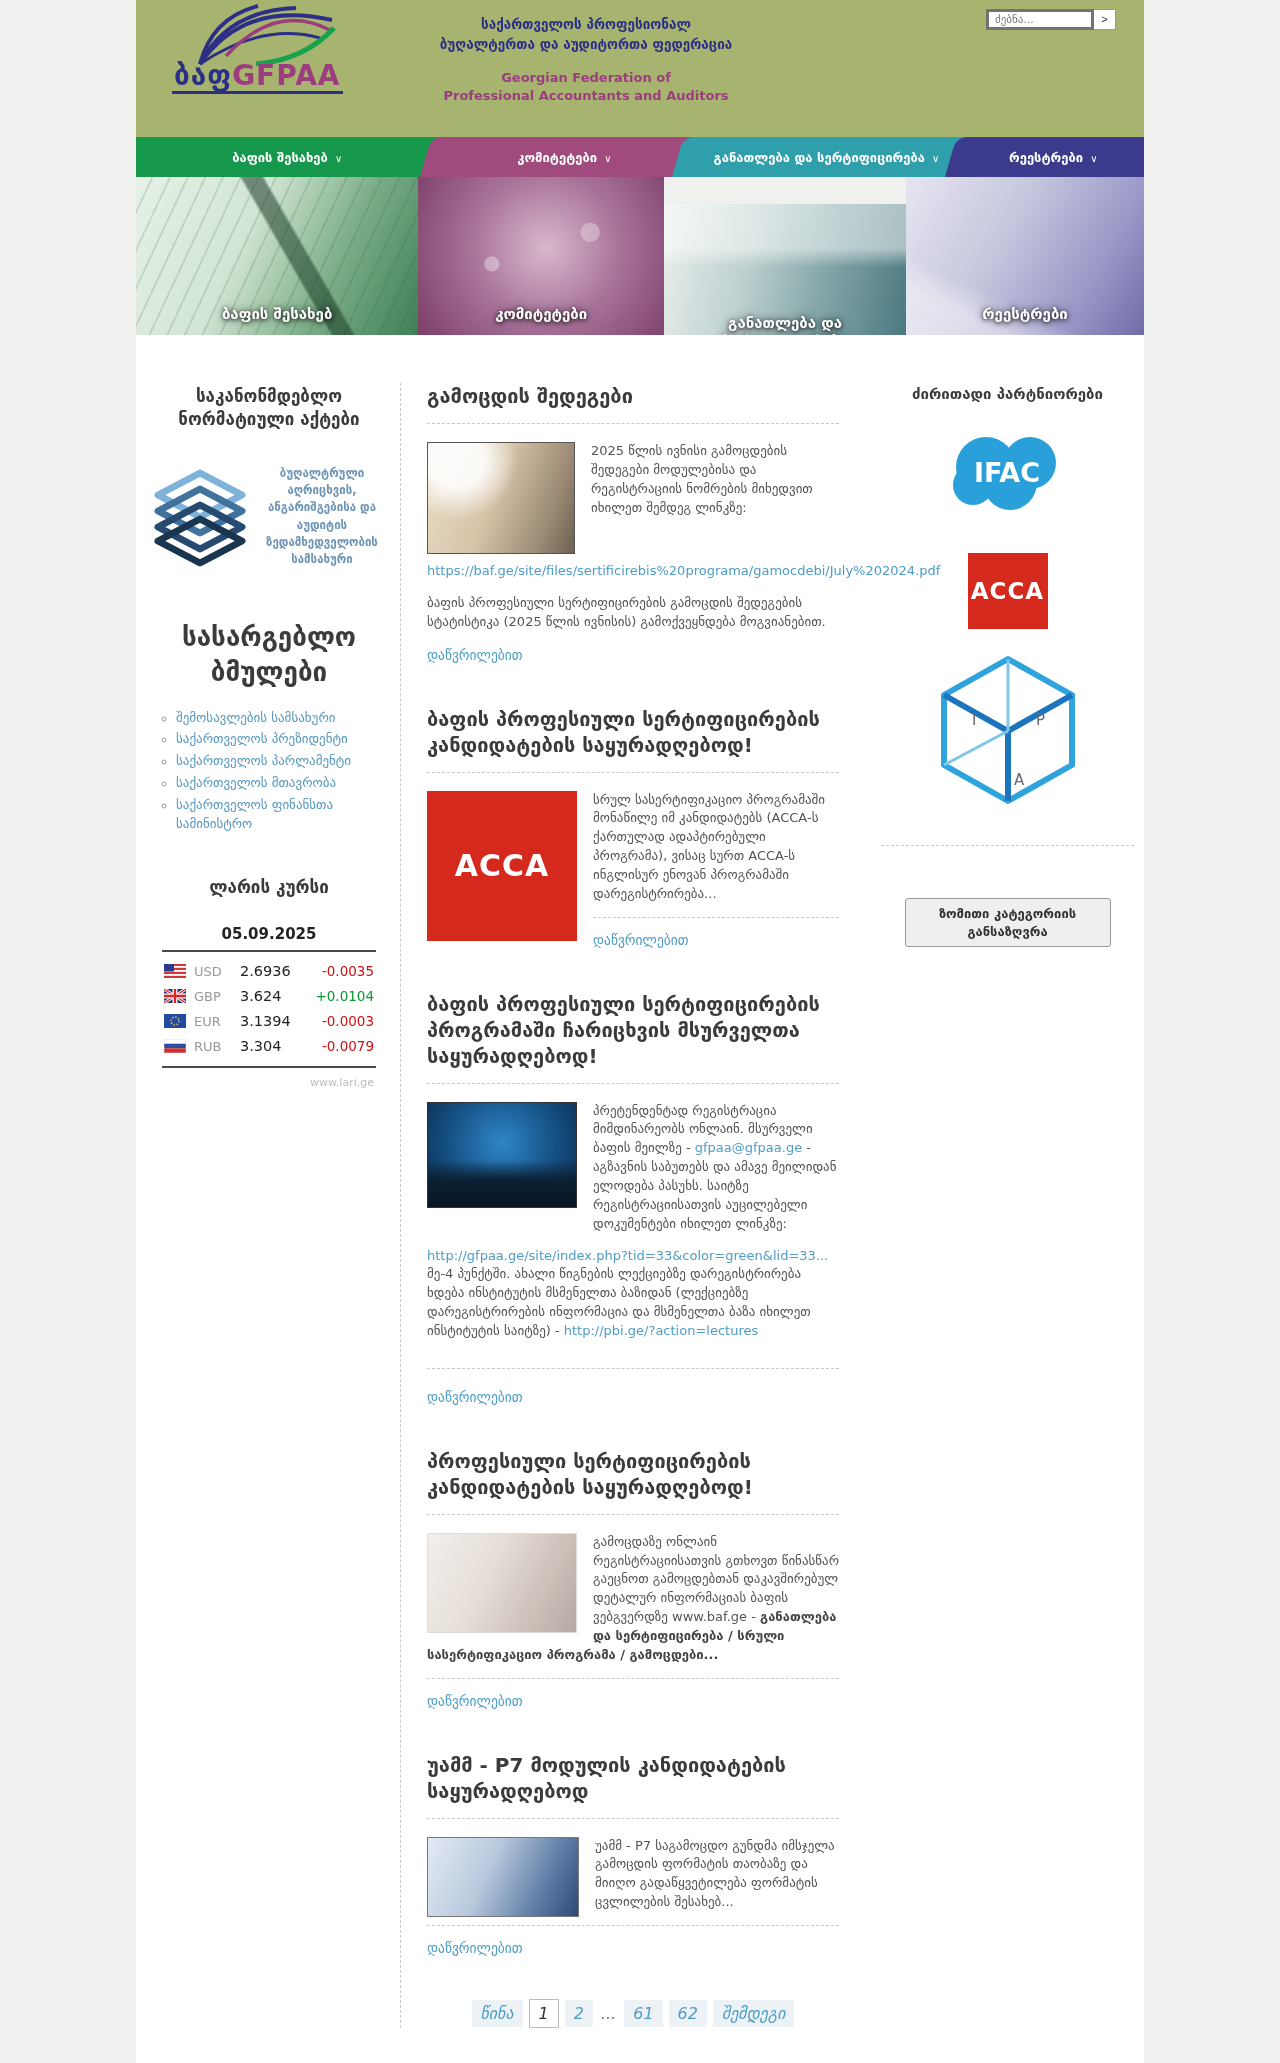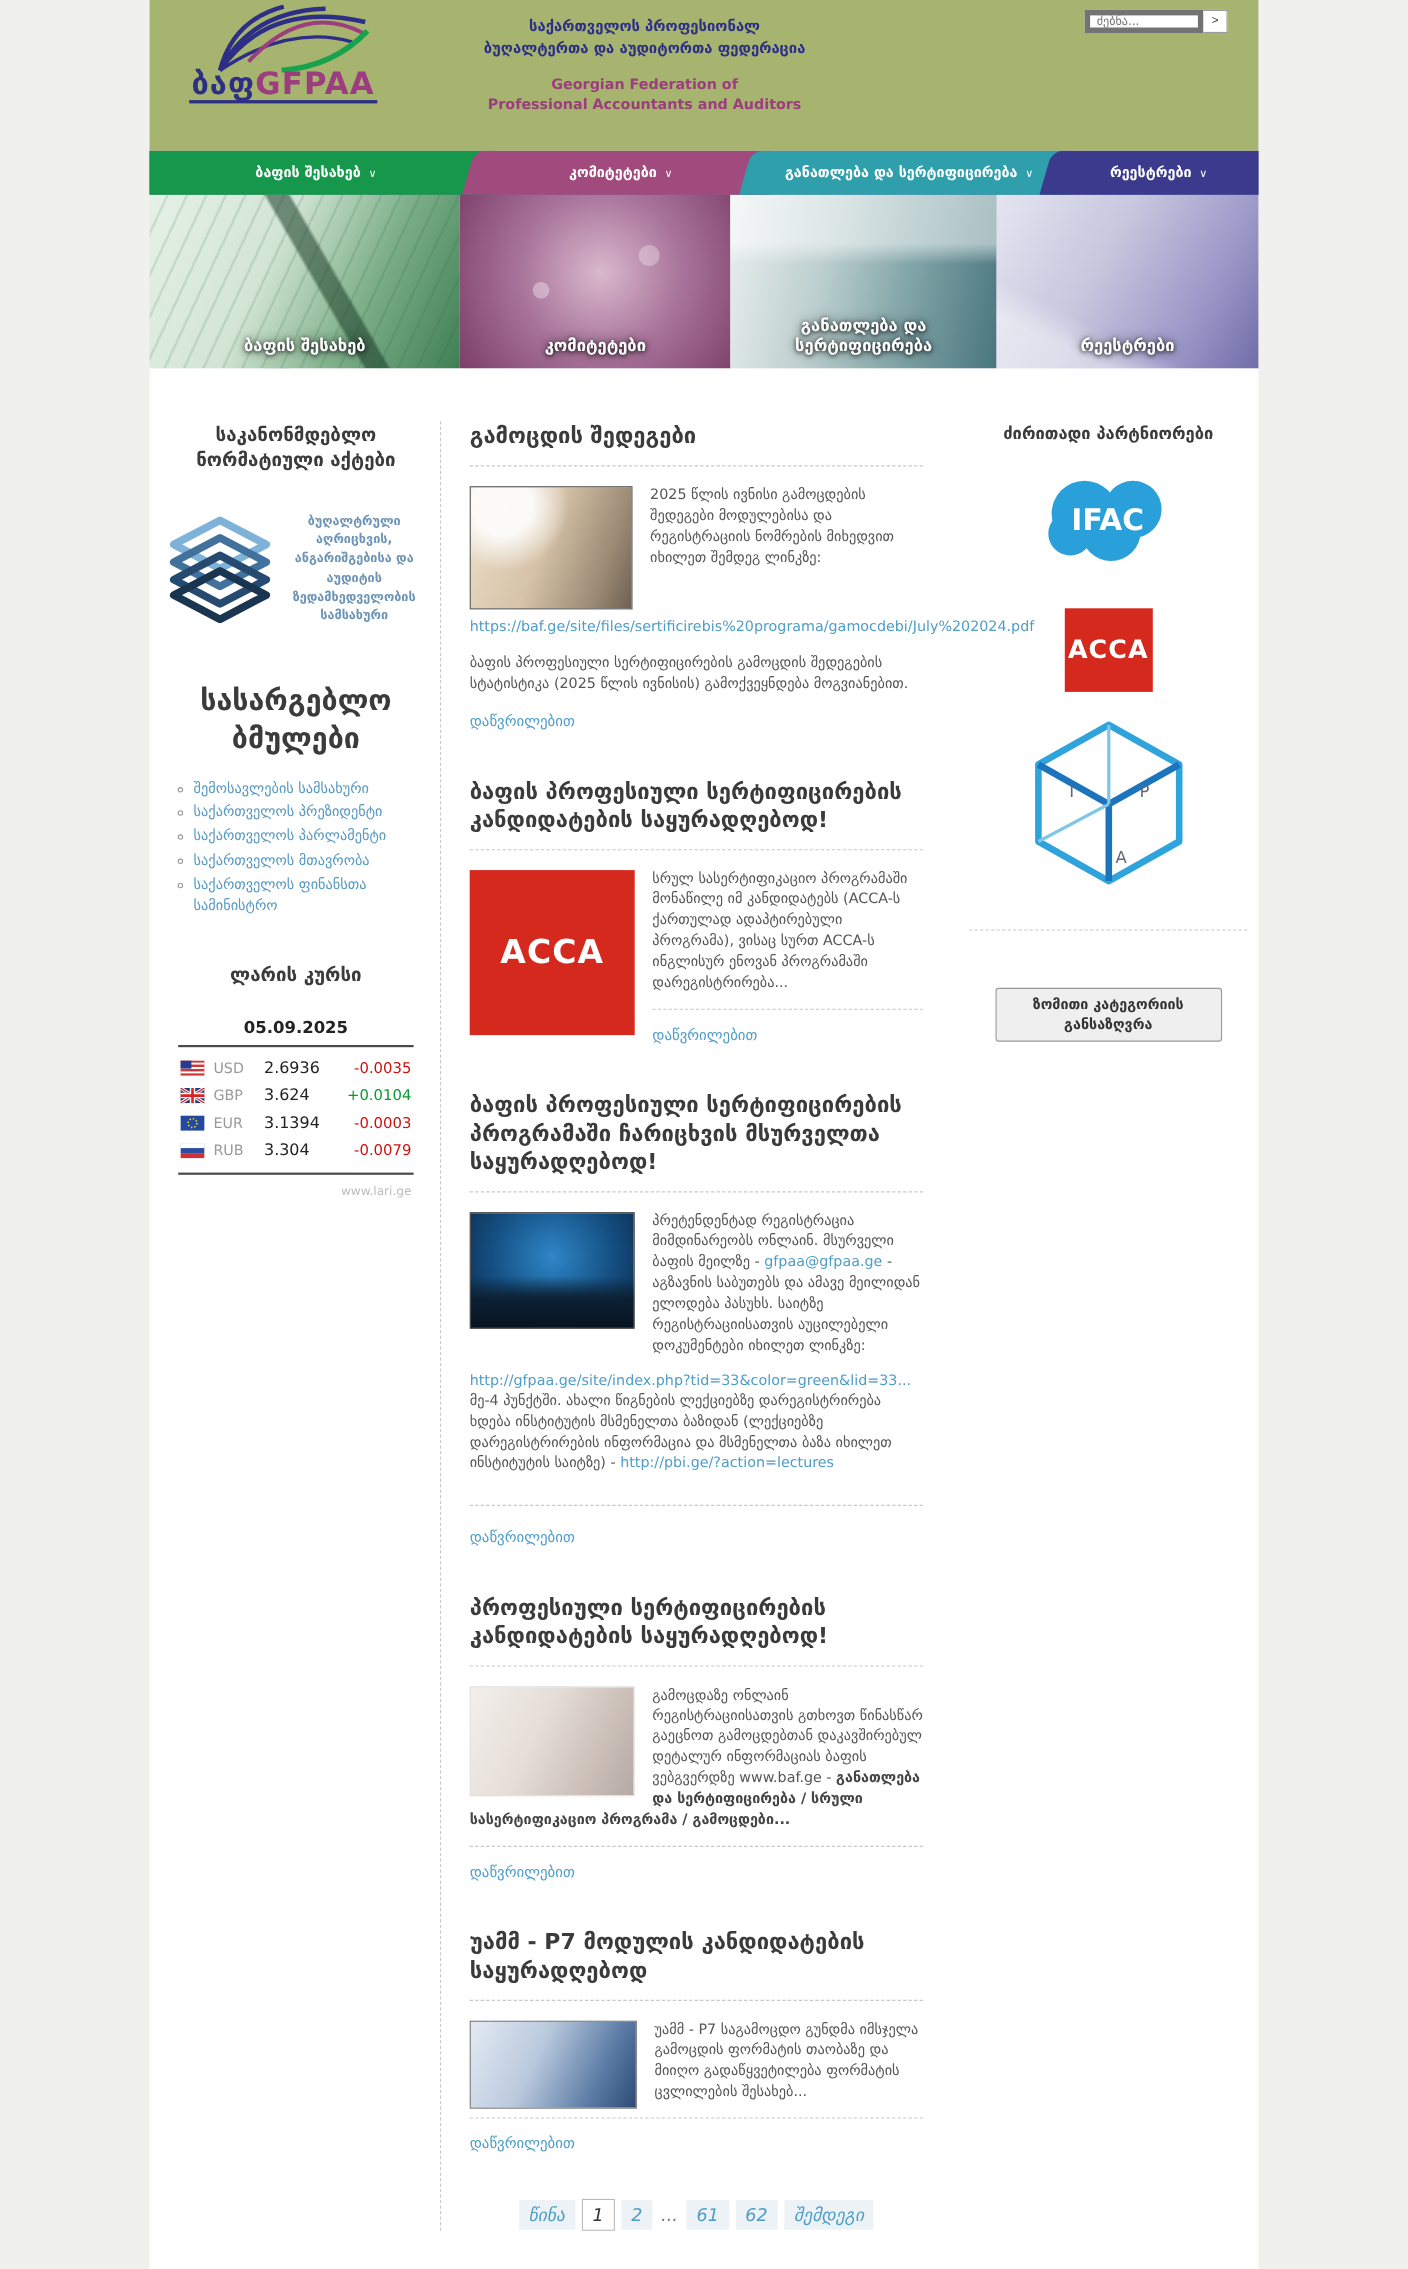--- a/index.html
+++ b/index.html
@@ -15,21 +15,21 @@
   .header { height: 137px; background: #a7b46f; position: relative; }
   .logo { position: absolute; left: 36px; top: 4px; width: 190px; text-align: left; }
   .logo-globe { display: block; margin: 0 auto; }
   .logo-text { display: inline-block; border-bottom: 3px solid #2c2f85; padding: 0 2px 1px; line-height: 1; margin-top: -4px; }
   .logo-ka { font-size: 28px; font-weight: bold; color: #2c2f85; letter-spacing: 1px; }
   .logo-en { font-size: 28px; font-weight: bold; color: #9c3d7f; letter-spacing: 1px; }
   .header-titles { position: absolute; left: 295px; top: 15px; width: 310px; text-align: center; }
   .title-ka { font-size: 13.5px; font-weight: bold; color: #2c2f85; line-height: 1.45; }
   .title-en { font-size: 13px; font-weight: bold; color: #9c3d7f; line-height: 1.4; margin-top: 15px; }
   .search-box { position: absolute; right: 28px; top: 9px; display: flex; }
-  .search-input { width: 108px; height: 21px; border: 5px solid #737373; font-size: 11px; padding: 2px 6px; color: #555; outline: none; font-family: "DejaVu Sans", sans-serif; }
+  .search-input { width: 108px; height: 21px; border: 3px solid #737373; font-size: 11px; padding: 2px 6px; color: #555; outline: none; font-family: "DejaVu Sans", sans-serif; }
   .search-btn { width: 22px; height: 21px; border: 1px solid #9a9a9a; border-left: none; background: #fff; font-size: 11px; color: #333; cursor: pointer; line-height: 1; }
 
   
   .nav { height: 40px; display: flex; overflow: hidden; background: #3b3a8d; }
   .tab { position: relative; height: 40px; display: flex; align-items: center; justify-content: center; cursor: pointer; }
   .tab::before { content: ""; position: absolute; top: 0; bottom: -12px; left: -14px; right: -14px; transform: skewX(-16deg); border-radius: 10px 10px 0 0; }
   .tab-1 { width: 30%; z-index: 1; } .tab-1::before { background: #16984c; left: -40px; }
   .tab-2 { width: 25%; z-index: 2; } .tab-2::before { background: #a04a7d; }
   .tab-3 { width: 27%; z-index: 3; } .tab-3::before { background: #2f9fac; }
   .tab-4 { width: 18%; z-index: 4; } .tab-4::before { background: #3b3a8d; right: -40px; }
@@ -48,20 +48,21 @@
   .banner-2 { width: 24.4%;
     background:
       radial-gradient(circle at 30% 55%, rgba(255,255,255,.35) 0 7px, rgba(255,255,255,0) 8px),
       radial-gradient(circle at 70% 35%, rgba(255,255,255,.3) 0 9px, rgba(255,255,255,0) 10px),
       radial-gradient(circle at 52% 45%, #d9b8cc 0%, #a8739a 48%, #7b3e69 100%);
   }
   .banner-3 { width: 24%;
     background:
       linear-gradient(180deg, rgba(255,255,255,.5) 0 28%, rgba(255,255,255,0) 40%),
       linear-gradient(100deg, #e9efee 0%, #bccfce 35%, #82a5a8 65%, #49767e 100%);
+    margin-top: 27px;
   }
   .banner-4 { width: 23.6%;
     background:
       linear-gradient(25deg, rgba(255,255,255,.45) 0 18%, rgba(255,255,255,0) 30%),
       linear-gradient(120deg, #e5e5f1 0%, #c6c6de 40%, #9a97c7 75%, #706ca8 100%);
   }
   .banner-label { position: absolute; bottom: 11px; left: 0; right: 0; text-align: center; color: #fff; font-size: 15px; font-weight: bold; text-shadow: 0 1px 4px rgba(0,0,0,.85), 0 0 10px rgba(0,0,0,.5); line-height: 1.25; }
 
   
   .content { background: #fff; display: flex; padding: 48px 0 60px; position: relative; min-height: 1480px; }

